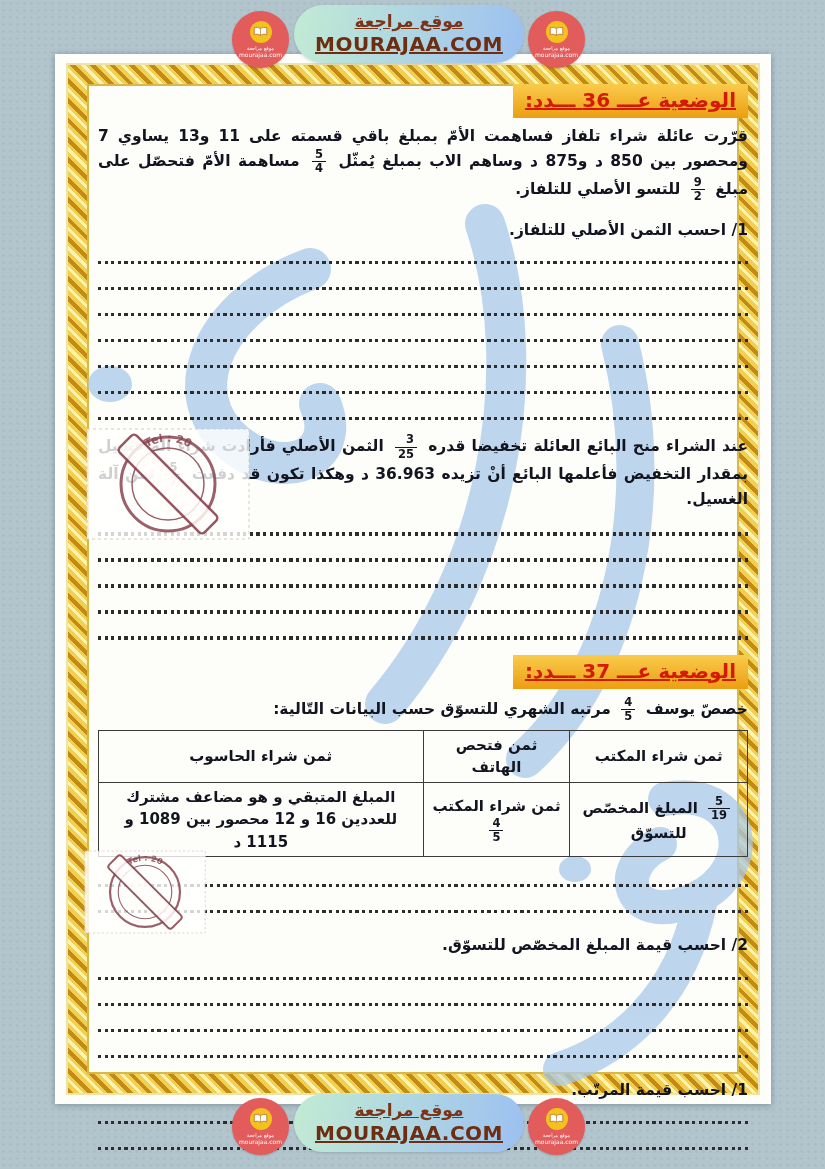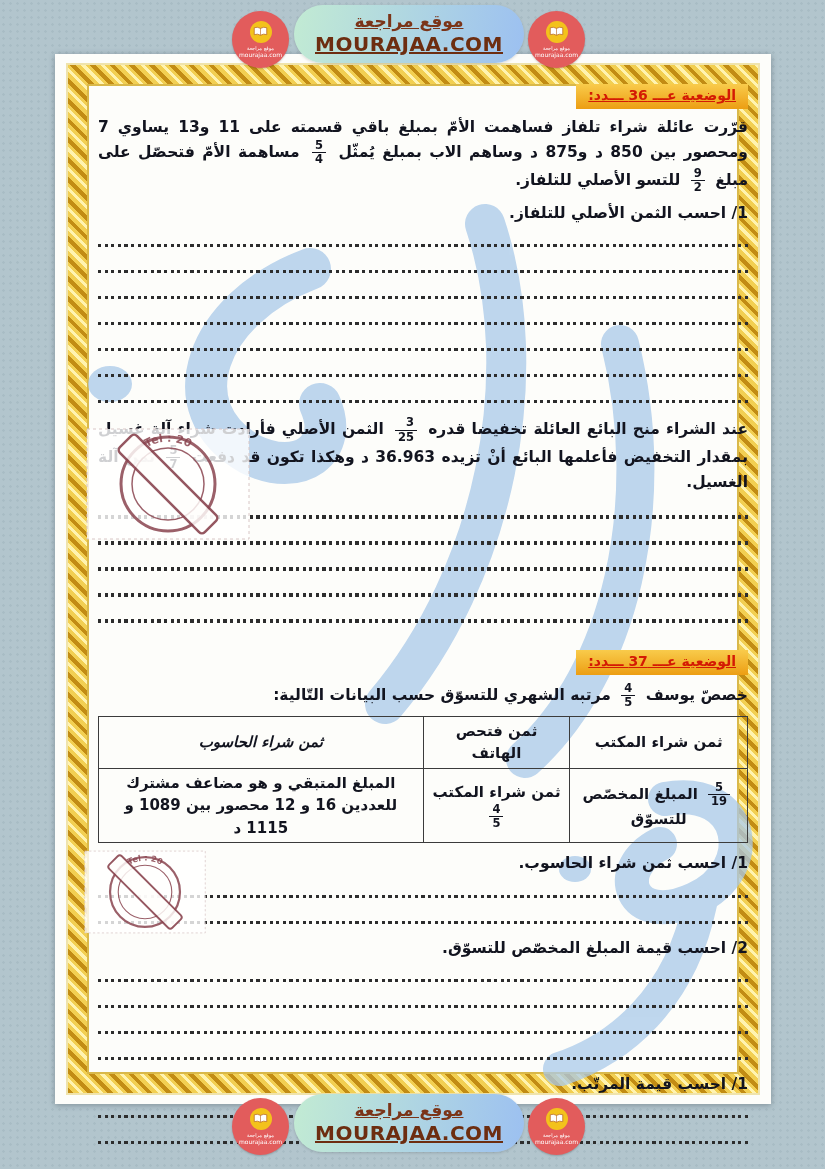--- a/index.html
+++ b/index.html
@@ -15,38 +15,38 @@
     background:#fdfdfa;box-shadow:0 1px 6px rgba(50,60,70,.4);}
   .gold-frame{position:absolute;left:13px;top:11px;right:13px;bottom:11px;
     border:19px solid #e8b93a;
     border-image:repeating-linear-gradient(45deg,#c28c14 0 4px,#f2cf52 4px 8px,#fff3b0 8px 11px,#f2cf52 11px 14px) 19;
     box-shadow:0 0 0 2px #efe3ac, inset 0 0 0 2px #d9b84a;}
   .content{position:absolute;left:43px;top:30px;width:650px;z-index:2;
     direction:rtl;text-align:right;color:#12141f;font-weight:700;
     font-size:15.5px;line-height:1.5;}
   
   .ex-title{display:inline-block;background:linear-gradient(#f9cb4b,#ec9e13);
-    color:#d41a04;font-size:14px;padding:1px 12px 3px;margin:0 0 5px;
+    color:#d41a04;font-size:20px;padding:1px 12px 3px;margin:0 0 5px;
     text-decoration:underline;}
   .statement{text-align:justify;text-align-last:right;margin:2px 0 3px;}
   .frac{display:inline-block;text-align:center;vertical-align:middle;
     font-size:11.5px;line-height:1.15;margin:0 5px;direction:ltr;}
   .frac .num{display:block;border-bottom:1.6px solid #12141f;padding:0 3px;}
   .frac .den{display:block;padding:0 3px;}
-  .question{margin:8px 0 1px;}
+  .question{margin:16px 0 1px;}
   .dots{height:26px;position:relative;}
   .dots::after{content:"";position:absolute;left:0;right:0;bottom:5px;height:3.2px;
     background:repeating-linear-gradient(90deg,#2d2d2d 0 3.2px,transparent 3.2px 6.6px);}
   
   table.data{width:100%;border-collapse:collapse;margin:7px 0 9px;table-layout:fixed;}
   .data th,.data td{border:1.8px solid #3b3b3b;text-align:center;vertical-align:middle;
     padding:3px 6px;font-size:15px;color:#12141f;}
   .data th{height:26px;}
   .data td{height:60px;}
-  .col-desk{width:27%;}.col-phone{width:22%;}.col-computer{width:51%;font-style:italic;}
+  .col-desk{width:27%;}.col-phone{width:22%;}.col-computer{width:51%;}
   
   .banner-pill{position:absolute;width:230px;height:58px;border-radius:30px;z-index:6;
     background:linear-gradient(100deg,#c2ebd3,#9cc0f1);display:flex;flex-direction:column;
     justify-content:center;align-items:center;box-shadow:0 1px 3px rgba(0,0,0,.15);}
   .banner-pill .ar{color:#7b3418;font-size:17px;font-weight:700;text-decoration:underline;line-height:1.2;}
   .banner-pill .url{color:#6d2d10;font-size:20px;font-weight:700;text-decoration:underline;
     letter-spacing:.5px;line-height:1.25;}
   .logo-circle{position:absolute;width:57px;height:57px;border-radius:50%;background:#e25c5c;z-index:6;
     display:flex;flex-direction:column;align-items:center;justify-content:center;
     box-shadow:0 1px 2px rgba(0,0,0,.2);}
@@ -157,21 +157,21 @@
       <span>الثمن الأصلي فأرادت شراء آلة غسيل بمقدار التخفيض فأعلمها البائع أنْ تزيده 36.963 د وهكذا تكون قد دفعت</span>
       <span class="frac"><span class="num">5</span><span class="den">7</span></span>
       <span>ثمن آلة الغسيل.</span>
     </div>
     <div class="dots"></div>
     <div class="dots"></div>
     <div class="dots"></div>
     <div class="dots"></div>
     <div class="dots"></div>
 
-    <div style="margin-top:22px;">
+    <div style="margin-top:10px;">
       <span class="ex-title">الوضعية عـــ 37 ـــدد:</span>
     </div>
     <div class="statement">
       <span>خصصّ يوسف</span>
       <span class="frac"><span class="num">4</span><span class="den">5</span></span>
       <span>مرتبه الشهري للتسوّق حسب البيانات التّالية:</span>
     </div>
 
     <table class="data">
       <tbody>
@@ -187,21 +187,20 @@
         </td>
         <td>
           <span>ثمن شراء المكتب</span>
           <span class="frac"><span class="num">4</span><span class="den">5</span></span>
         </td>
         <td>المبلغ المتبقي و هو مضاعف مشترك للعددين 16 و 12 محصور بين 1089 و 1115 د</td>
       </tr>
     </tbody>
       </table>
 
-    <div class="question">1/ احسب ثمن شراء الحاسوب.</div>
     <div class="dots"></div>
     <div class="dots"></div>
     <div class="question">2/ احسب قيمة المبلغ المخصّص للتسوّق.</div>
     <div class="dots"></div>
     <div class="dots"></div>
     <div class="dots"></div>
     <div class="dots"></div>
     <div class="question">1/ احسب قيمة المرتّب.</div>
     <div class="dots"></div>
     <div class="dots"></div>

